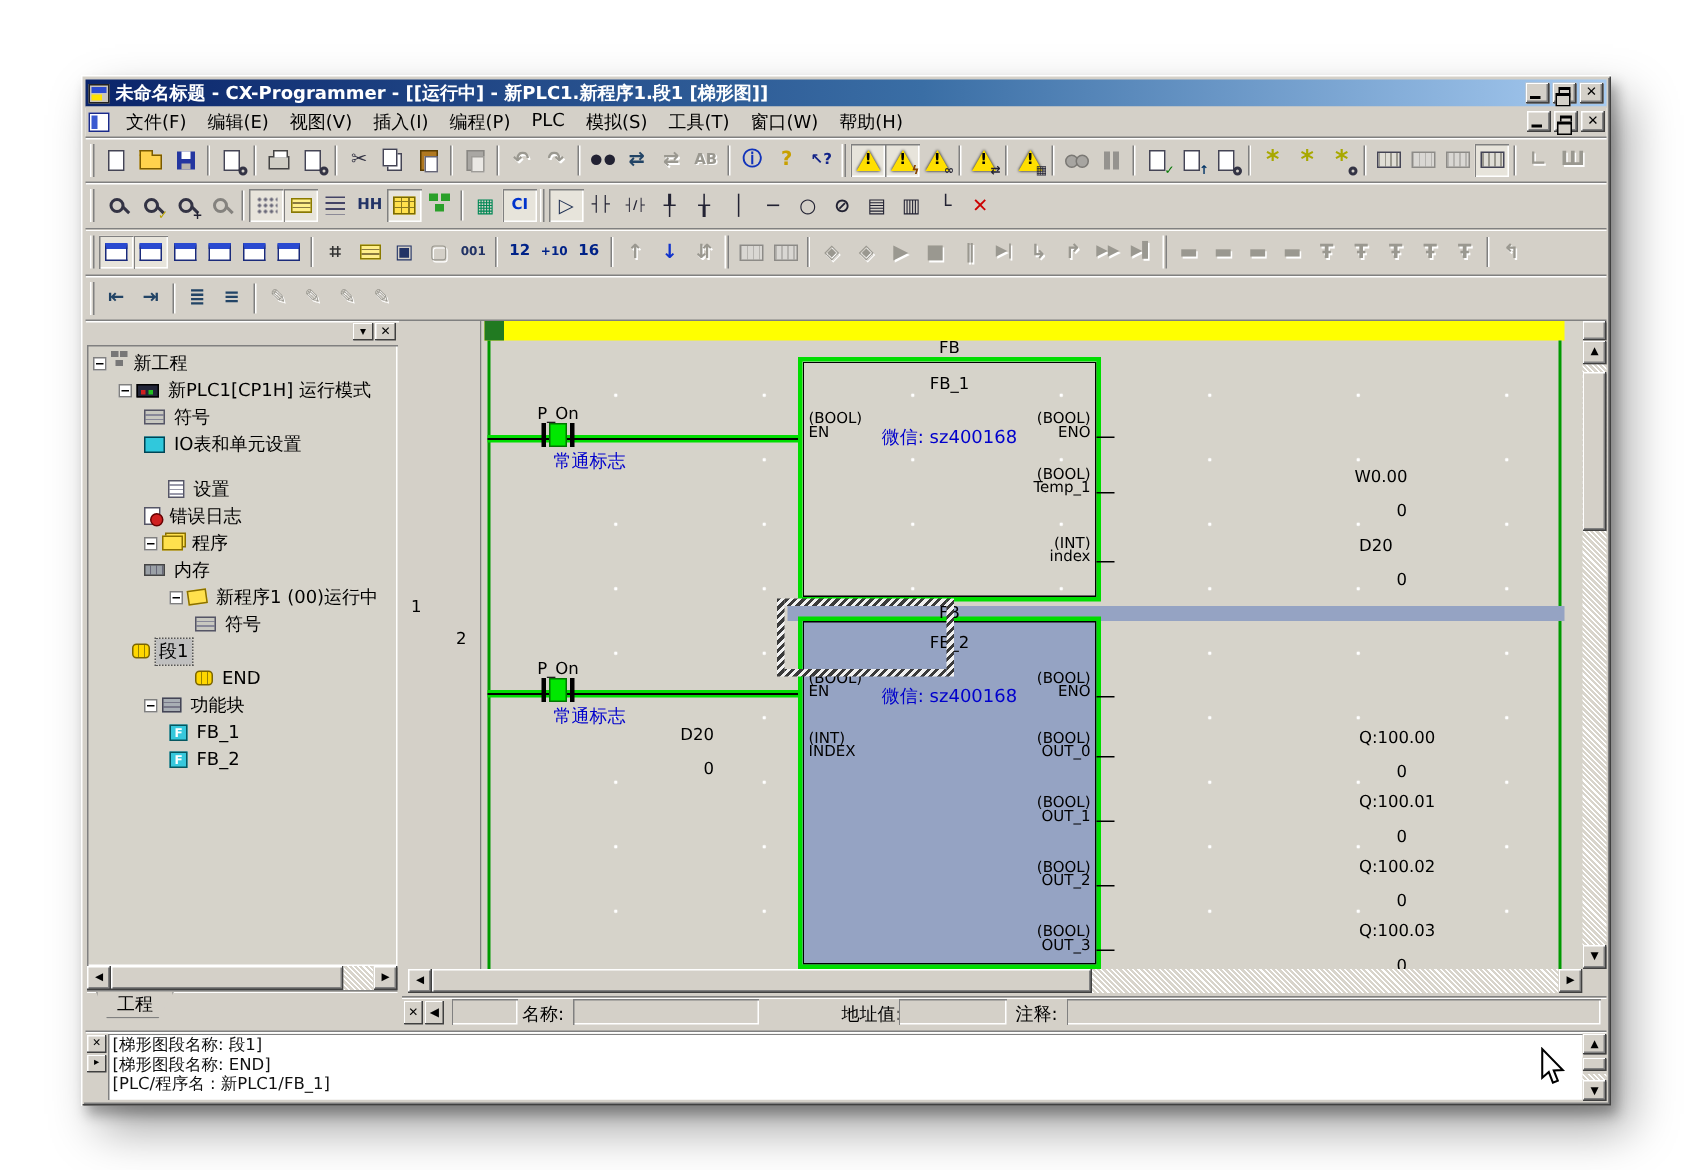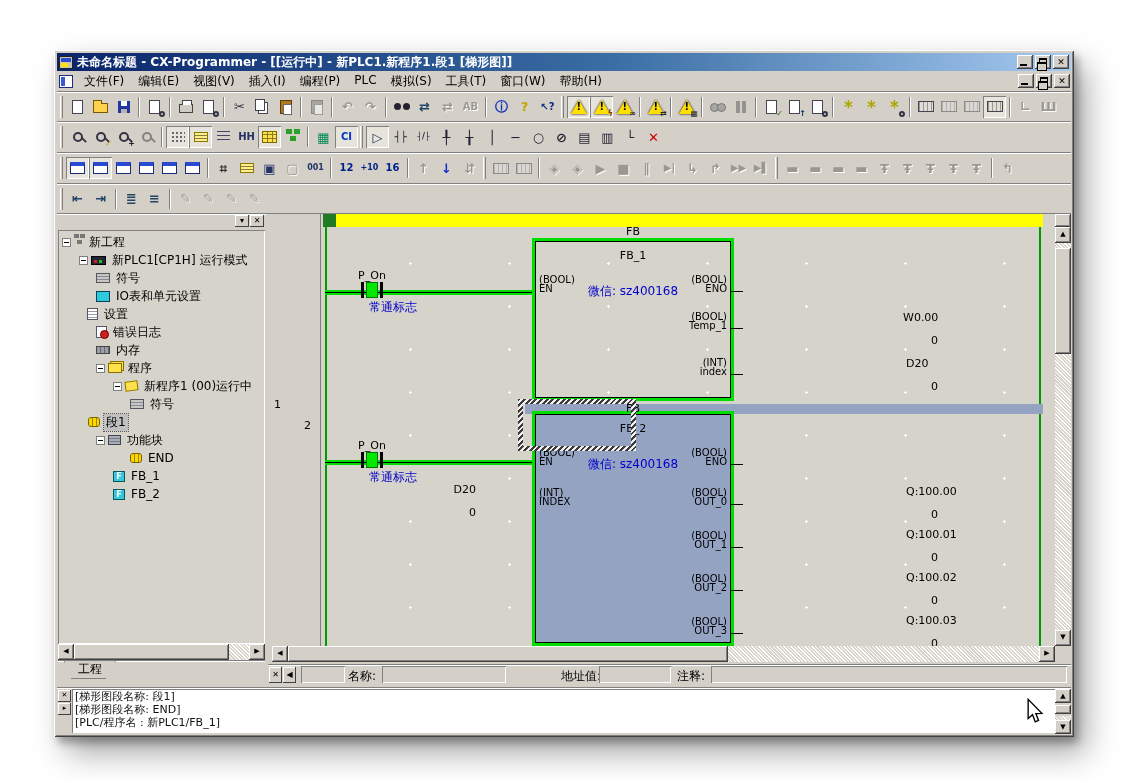--- a/index.html
+++ b/index.html
@@ -599,58 +599,58 @@
             <span class="tlabel">新PLC1[CP1H] 运行模式</span>
           </div>
           <div class="trow" style="padding-left: 38px;">
             <span class="ti ti-sym"></span>
             <span class="tlabel">符号</span>
           </div>
           <div class="trow" style="padding-left: 38px;">
             <span class="ti ti-io"></span>
             <span class="tlabel">IO表和单元设置</span>
           </div>
-          <div class="trow" style="padding-left: 29px;">
+          <div class="trow" style="padding-left: 54px; margin-top: 12px;">
             <span class="ti ti-set"></span>
             <span class="tlabel">设置</span>
           </div>
           <div class="trow" style="padding-left: 38px;">
             <span class="ti ti-err"></span>
             <span class="tlabel">错误日志</span>
-          </div>
-          <div class="trow" style="padding-left: 38px;">
-            <span class="ti ti-mem"></span>
-            <span class="tlabel">内存</span>
           </div>
           <div class="trow" style="padding-left: 38px;">
             <span class="exp"></span>
             <span class="ti ti-prgs"></span>
             <span class="tlabel">程序</span>
           </div>
+          <div class="trow" style="padding-left: 38px;">
+            <span class="ti ti-mem"></span>
+            <span class="tlabel">内存</span>
+          </div>
           <div class="trow" style="padding-left: 55px;">
             <span class="exp"></span>
             <span class="ti ti-prg"></span>
             <span class="tlabel">新程序1  (00)运行中</span>
           </div>
           <div class="trow" style="padding-left: 72px;">
             <span class="ti ti-sym"></span>
             <span class="tlabel">符号</span>
           </div>
           <div class="trow" style=" margin-left: 30px;">
             <span class="ti ti-sec"></span>
             <span class="tlabel sel">段1</span>
           </div>
+          <div class="trow" style="padding-left: 72px;">
+            <span class="ti ti-sec"></span>
+            <span class="tlabel">END</span>
+          </div>
           <div class="trow" style="padding-left: 38px;">
             <span class="exp"></span>
             <span class="ti ti-fbf"></span>
             <span class="tlabel">功能块</span>
-          </div>
-          <div class="trow" style="padding-left: 72px;">
-            <span class="ti ti-sec"></span>
-            <span class="tlabel">END</span>
           </div>
           <div class="trow" style="padding-left: 55px;">
             <span class="ti ti-fb">F</span>
             <span class="tlabel">FB_1</span>
           </div>
           <div class="trow" style="padding-left: 55px;">
             <span class="ti ti-fb">F</span>
             <span class="tlabel">FB_2</span>
           </div>
         </div>

